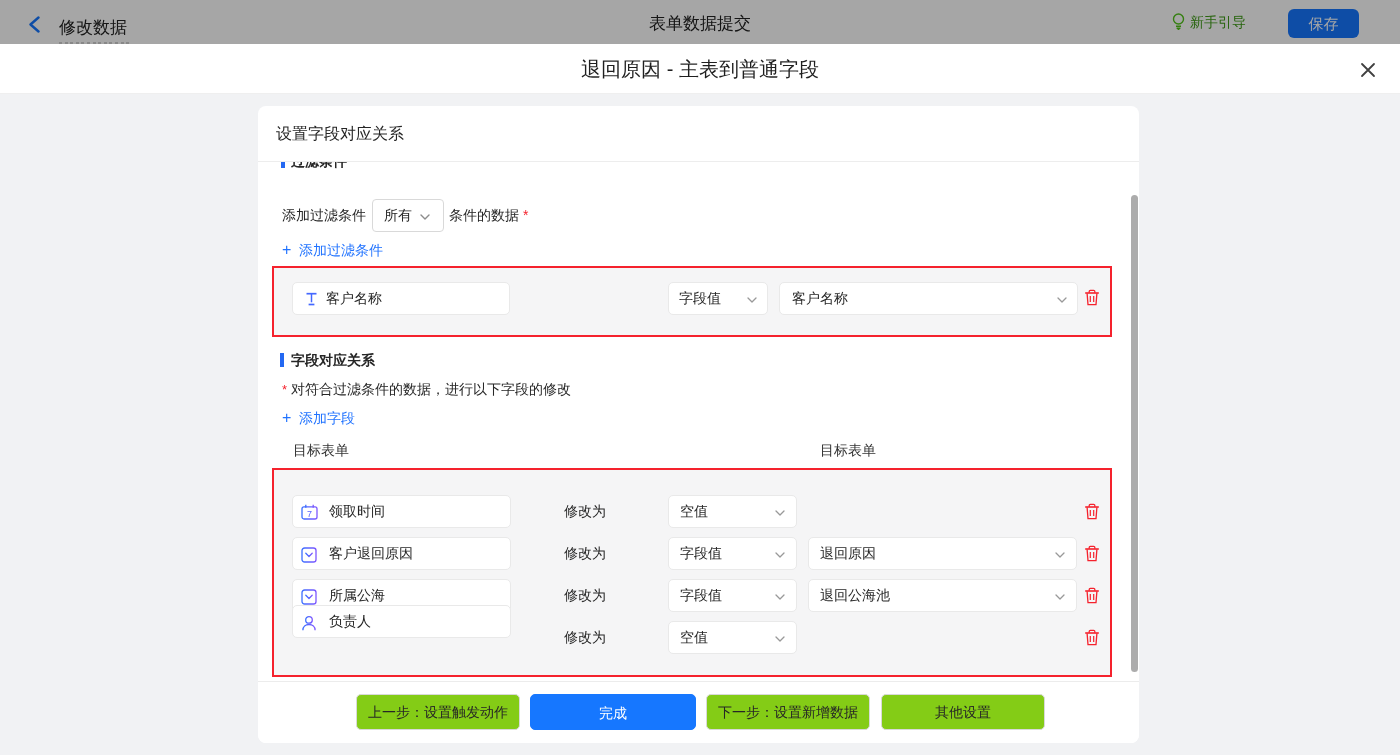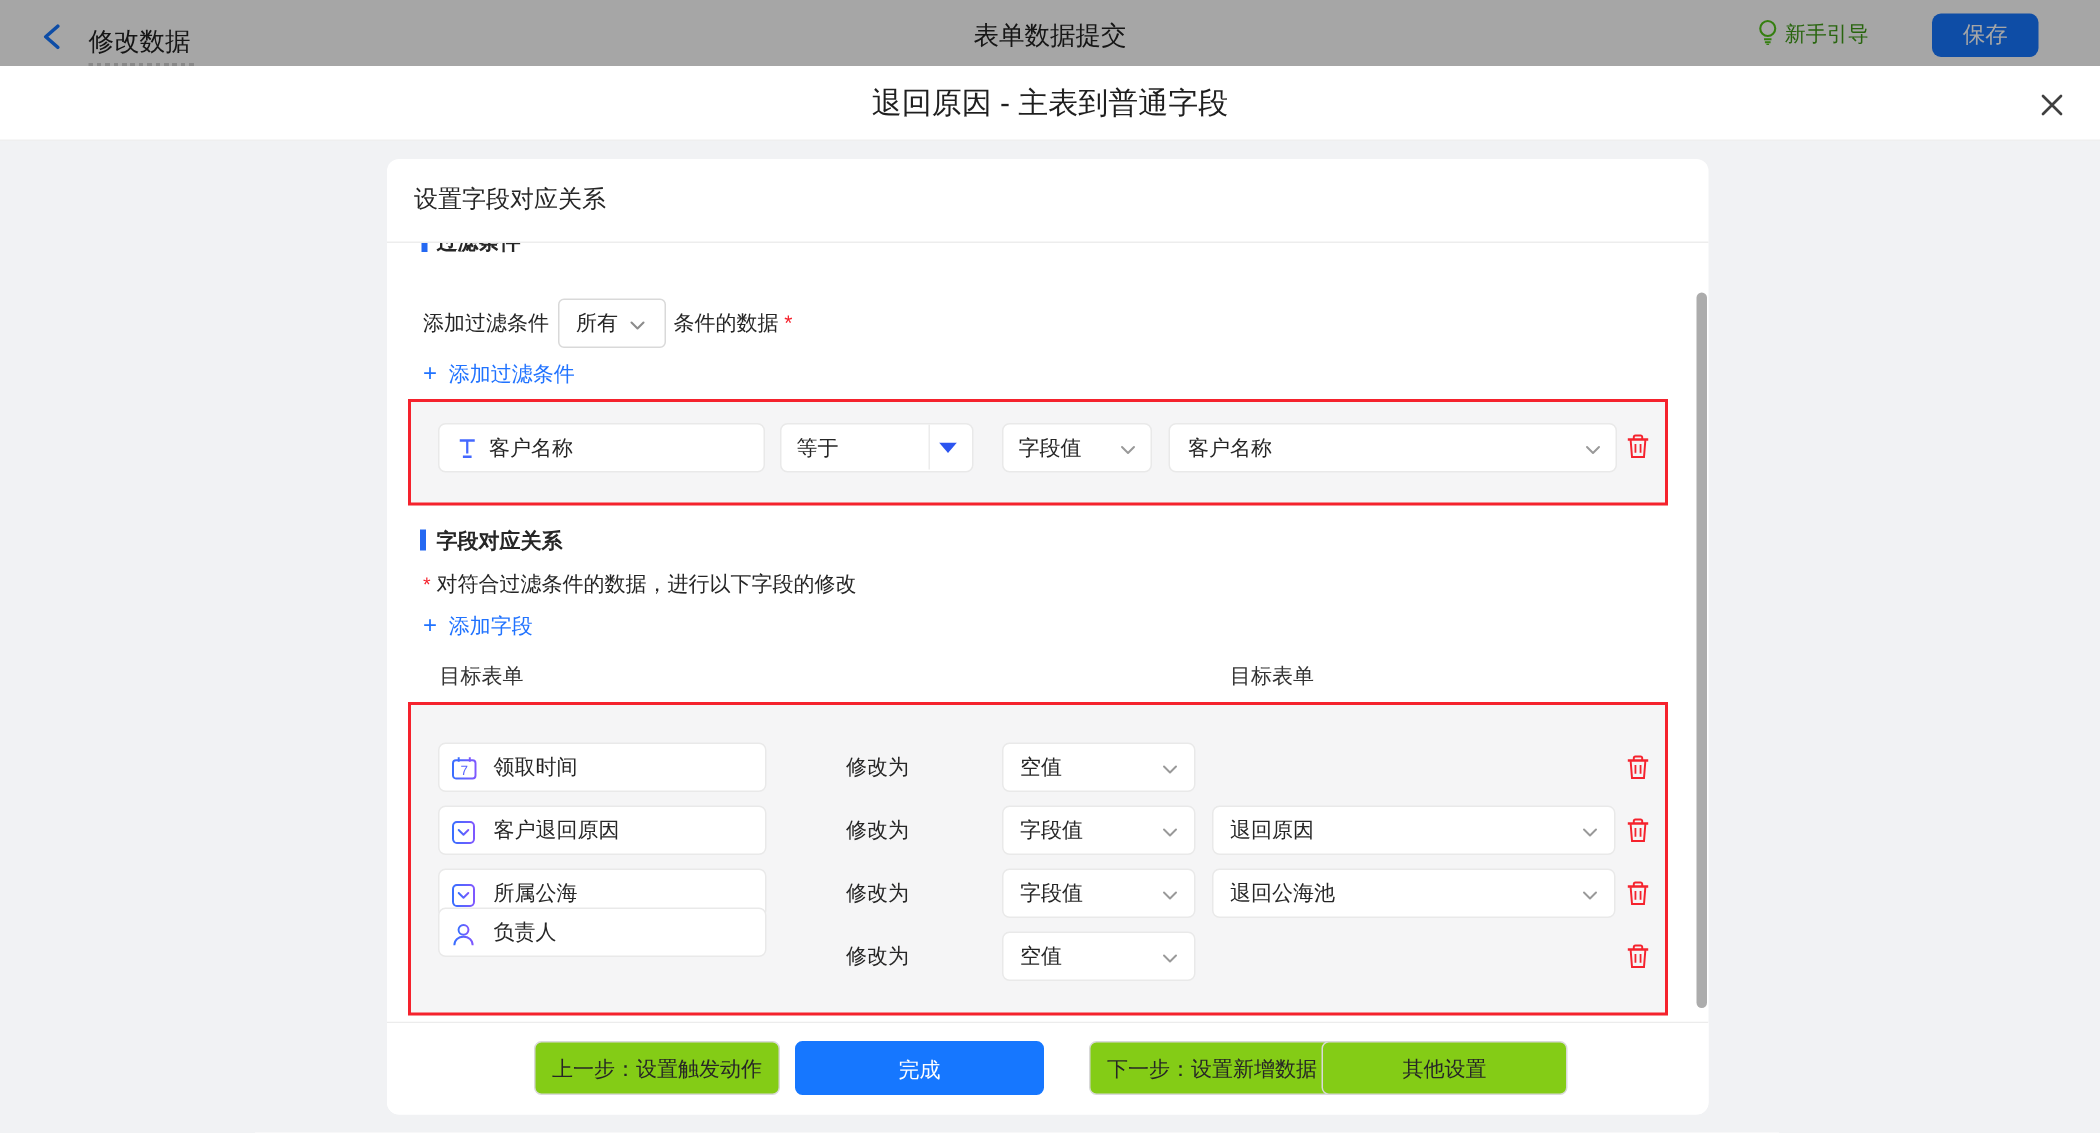--- a/index.html
+++ b/index.html
@@ -106,27 +106,20 @@
     <div class="redbox" style="top:104px; height:71px;">
       <div class="ctl" style="left:18px; top:14px; width:218px; padding-left:33px;">客户名称
         <svg class="abs" style="left:12px; top:9px;" width="13" height="14" viewBox="0 0 13 14">
             <g stroke="#4468ff" fill="none">
               <path d="M1.5 1.7 H11.5" stroke-width="1.7"></path>
               <path d="M6.5 1.7 V10.3" stroke-width="1.5"></path>
               <path d="M3.6 12.5 H9.4" stroke-width="1.7"></path>
             </g>
           </svg>
       </div>
-      <div class="ctl" style="left:246px; top:14px; width:129px;">
-        <div class="abs" style="left:10px; top:0;">等于</div>
-        <div class="abs" style="left:98px; top:0; width:1px; height:30px; background:#ececec;"></div>
-        <svg class="abs" style="left:105px; top:12px;" width="12" height="7" viewBox="0 0 12 7">
-            <polygon points="0,0 12,0 6,7" fill="#2c55f0"></polygon>
-          </svg>
-      </div>
       <div class="ctl" style="left:394px; top:14px; width:100px; padding-left:10px;">字段值
         <svg class="chev" style="right:10px; top:14px;" viewBox="0 0 10 6">
             <polyline points="1,1 5,5 9,1" fill="none" stroke="#999" stroke-width="1.3" stroke-linecap="round" stroke-linejoin="round"></polyline>
           </svg>
       </div>
       <div class="ctl" style="left:505px; top:14px; width:299px; padding-left:12px;">客户名称
         <svg class="chev" style="right:10px; top:14px;" viewBox="0 0 10 6">
             <polyline points="1,1 5,5 9,1" fill="none" stroke="#999" stroke-width="1.3" stroke-linecap="round" stroke-linejoin="round"></polyline>
           </svg>
       </div>
@@ -214,17 +207,17 @@
           </svg></div>
       <svg class="abs trash" style="left:810px; top:159px;" width="16" height="17" viewBox="0 0 16 17">
           <use href="#trashg"></use>
         </svg>
     </div>
   </div>
 
   <div class="abs" id="footer"></div>
   <div class="btn" style="left:98px; width:164px;">上一步：设置触发动作</div>
   <div class="btn primary" style="left:272px; width:166px;">完成</div>
-  <div class="btn" style="left:448px; width:164px;margin-left:20px;">下一步：设置新增数据</div>
+  <div class="btn" style="left:448px; width:164px;">下一步：设置新增数据</div>
   <div class="btn" style="left:623px; width:164px;text-align:center;">其他设置</div>
 </div>
 
 <div class="abs" id="scrollThumb"></div>
 
 </body></html>

